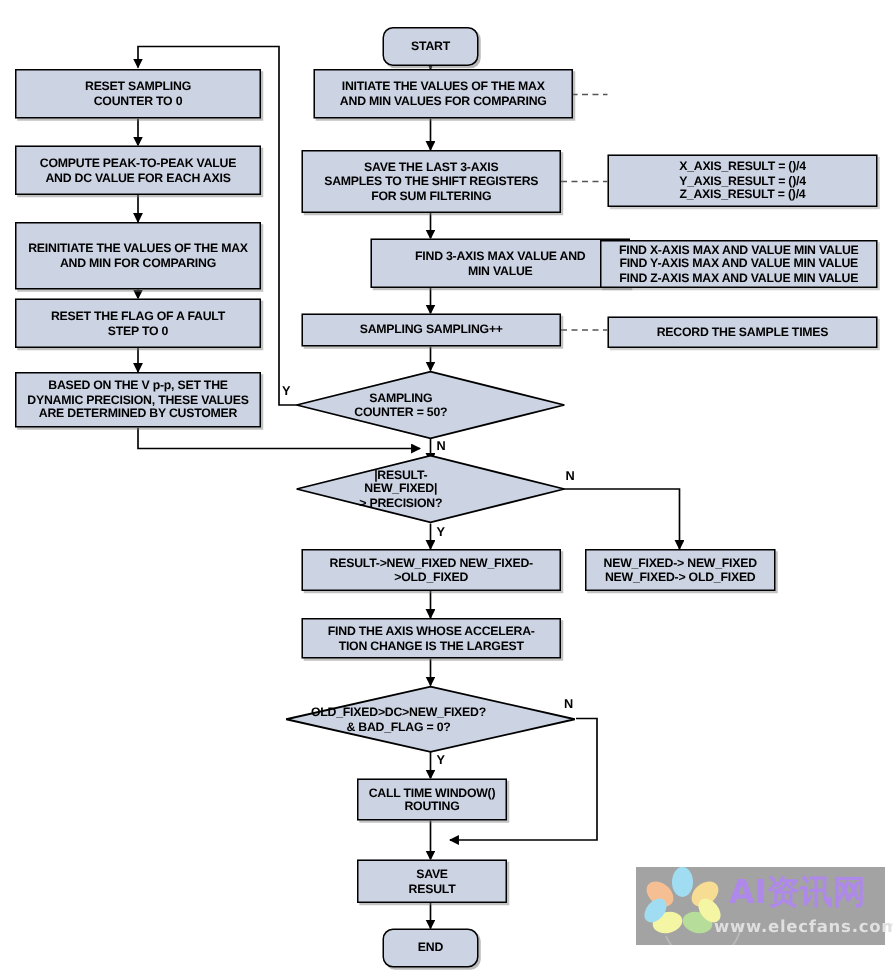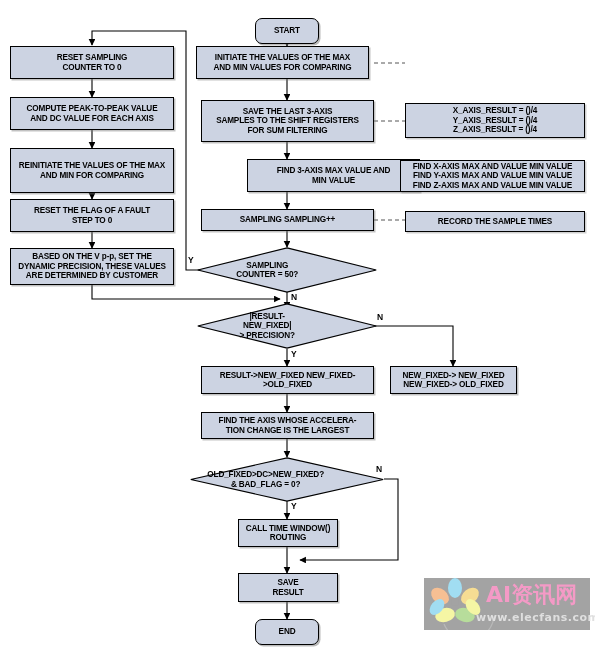--- a/index.html
+++ b/index.html
@@ -158,21 +158,21 @@
   </div>
 
   <div class="node" style="left:10px;top:199px;width:164px;height:33px;">
     <span class="ml">RESET THE FLAG OF A FAULT<br>STEP TO 0</span>
   </div>
 
   <div class="node" style="left:10px;top:248px;width:164px;height:37px;">
     <span class="ml">BASED ON THE V p-p, SET THE<br>DYNAMIC PRECISION, THESE VALUES<br>ARE DETERMINED BY CUSTOMER</span>
   </div>
 
-  <div class="node" style="left:196px;top:46px;width:173px;height:33px;">
+  <div class="node" style="left:209px;top:46px;width:173px;height:33px;">
     <span class="ml">INITIATE THE VALUES OF THE MAX<br>AND MIN VALUES FOR COMPARING</span>
   </div>
 
   <div class="node" style="left:201px;top:100px;width:173px;height:42px;">
     <span class="ml">SAVE THE LAST 3-AXIS<br>SAMPLES TO THE SHIFT REGISTERS<br>FOR SUM FILTERING</span>
   </div>
 
   <div class="node" style="left:201px;top:159px;width:173px;height:33px;margin-left:46px;">
     <span class="ml">FIND 3-AXIS MAX VALUE AND<br>MIN VALUE</span>
   </div>
@@ -254,17 +254,17 @@
           <ellipse cx="-15" cy="-8" rx="7" ry="10" fill="#ef8b3c" transform="rotate(-51 -15 -8)"></ellipse>
           <ellipse cx="-18" cy="3" rx="6" ry="9" fill="#55c3e8" transform="rotate(-140 -18 3)"></ellipse>
           <ellipse cx="18" cy="3" rx="6" ry="9" fill="#eef05a" transform="rotate(140 18 3)"></ellipse>
           <circle cx="0" cy="-2" r="4" fill="#585858"></circle>
         </g>
       </g>
       <g fill="none" stroke="#9a9a9a" stroke-width="1.3" opacity="0.6">
         <path d="M20,46 A26,26 0 0 0 70,38"></path>
       </g>
     </svg>
-    <div class="wm-text" style="left:62px;top:2px;font-size:22px;color:#ec4899;">AI资讯网</div>
+    <div class="wm-text" style="left:62px;top:2px;font-size:22px;color:#6d28d9;">AI资讯网</div>
     <div class="wm-text" style="left:52px;top:33px;font-size:11px;color:#c6c6c6;letter-spacing:0.5px;">www.elecfans.com</div>
   </div>
 
 </div>
 
 </body></html>

